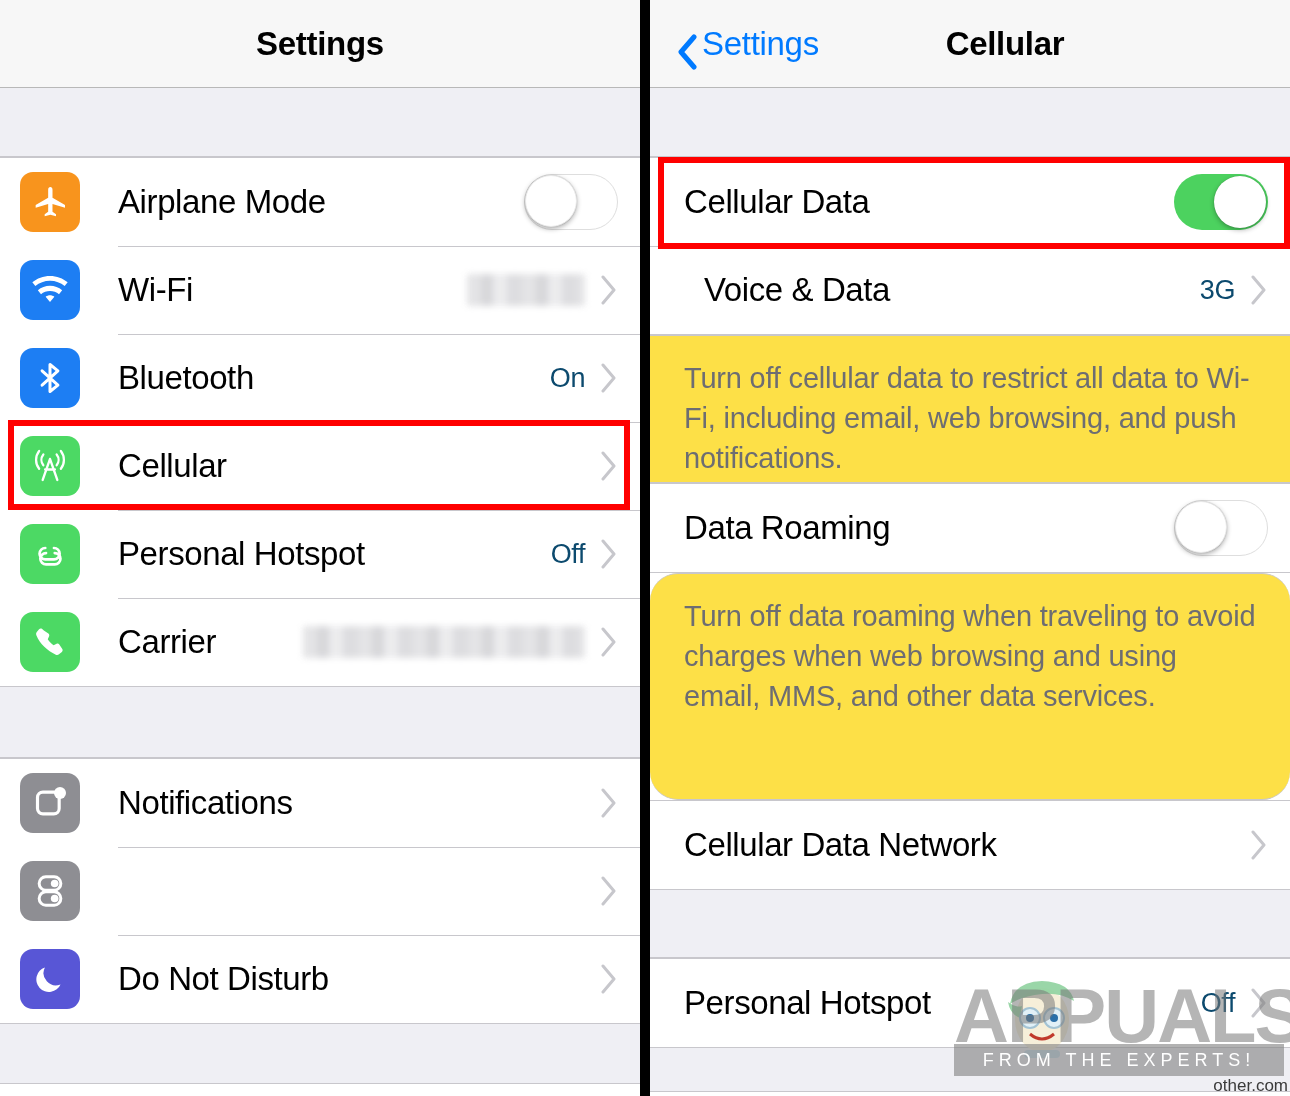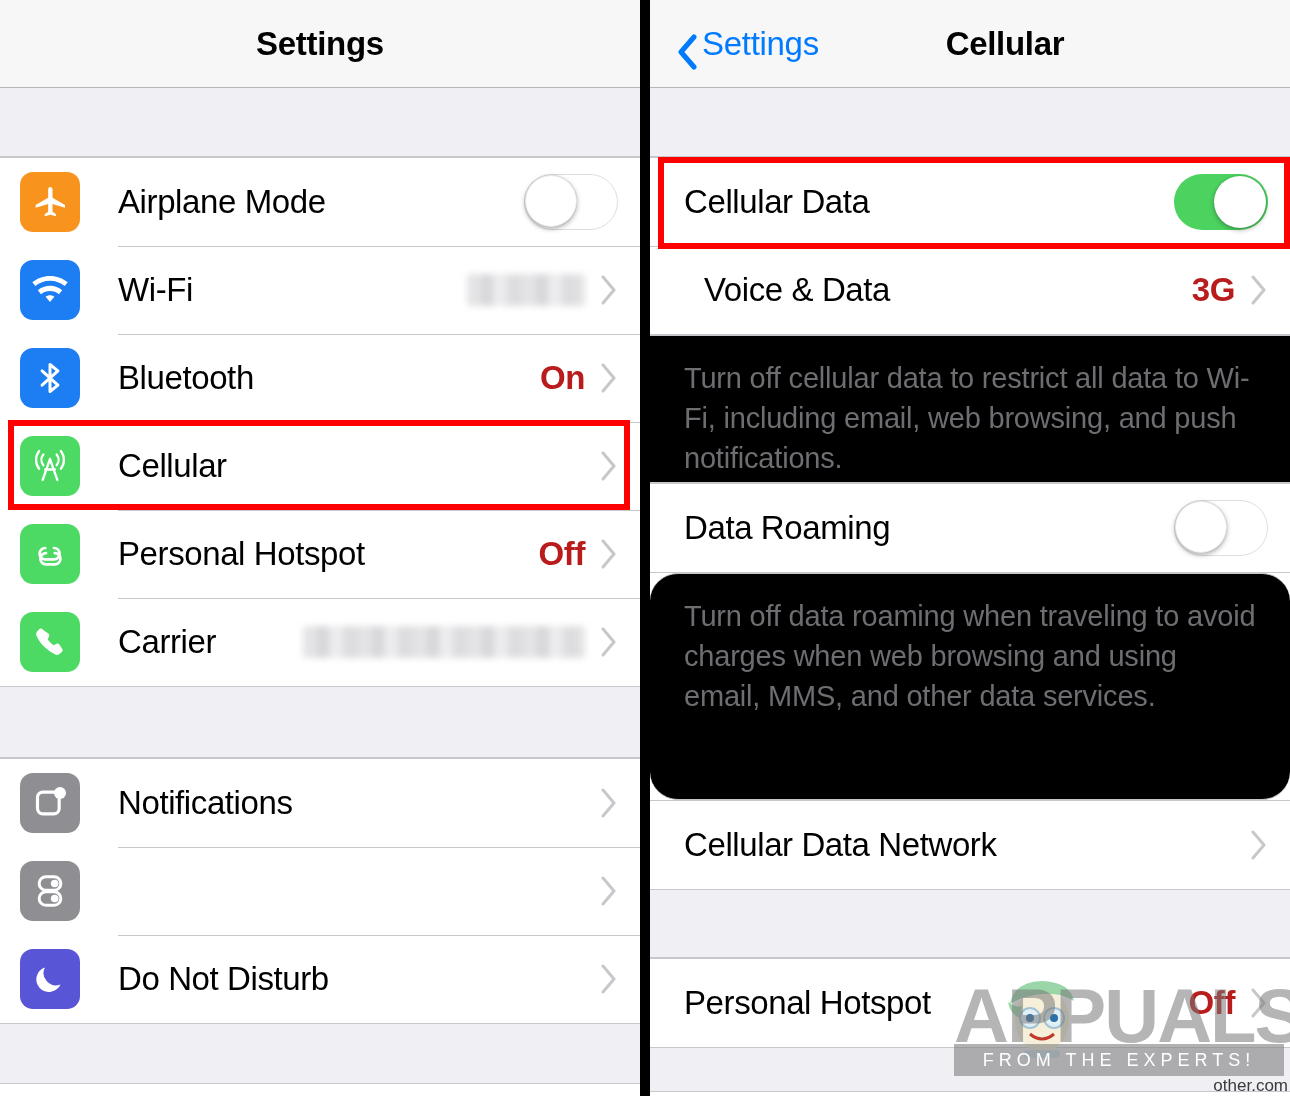--- a/index.html
+++ b/index.html
@@ -109,24 +109,23 @@
     letter-spacing: -0.4px;
     white-space: nowrap;
   }
   .row-right {
     margin-left: auto;
     display: flex;
     align-items: center;
     gap: 16px;
   }
   .row-value {
-    font-size: 33px;
-    color: #b91c1c;
+    font-size: 27px;
+    color: #0c4a6e;
     letter-spacing: -0.4px;
-    font-weight: bold;
   }
   .chevron {
     width: 17px; height: 30px;
     flex: 0 0 17px;
   }
   .chevron svg { display: block; }
 
   
   .redacted {
     height: 32px;
@@ -161,21 +160,21 @@
     width: 52px; height: 52px;
     border-radius: 50%;
     background: #ffffff;
     box-shadow: 0 2px 5px rgba(0,0,0,0.30), 0 0 1px rgba(0,0,0,0.25);
   }
   .toggle.on .knob { right: 2px; }
   .toggle.off .knob { left: 0px; top: 0px; border: 1px solid #e8e8e8; }
 
   
   .footnote {
-    background: #000000;
+    background: #fde047;
     padding: 22px 34px 26px 34px;
     border-top: 1px solid #c8c7cc;
     border-bottom: 1px solid #c8c7cc;
   }
   .footnote p {
     font-size: 29px;
     line-height: 40px;
     color: #6d6d72;
     letter-spacing: -0.2px;
   }

